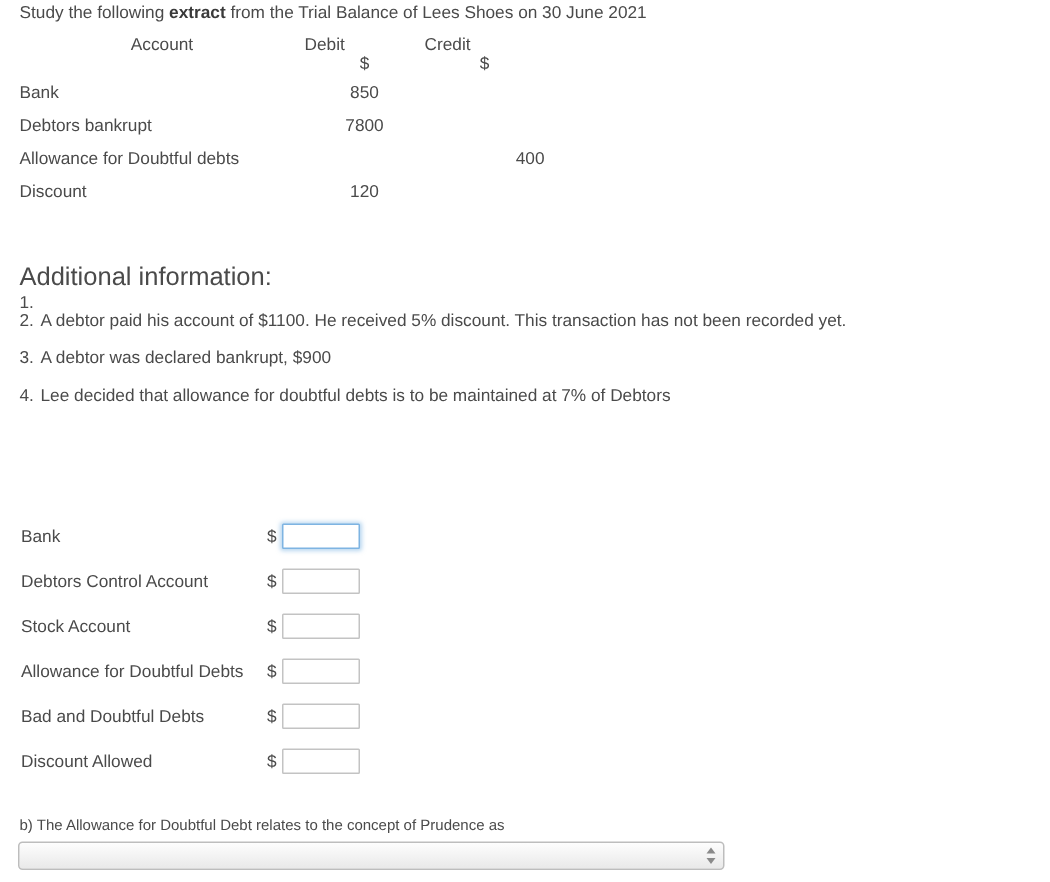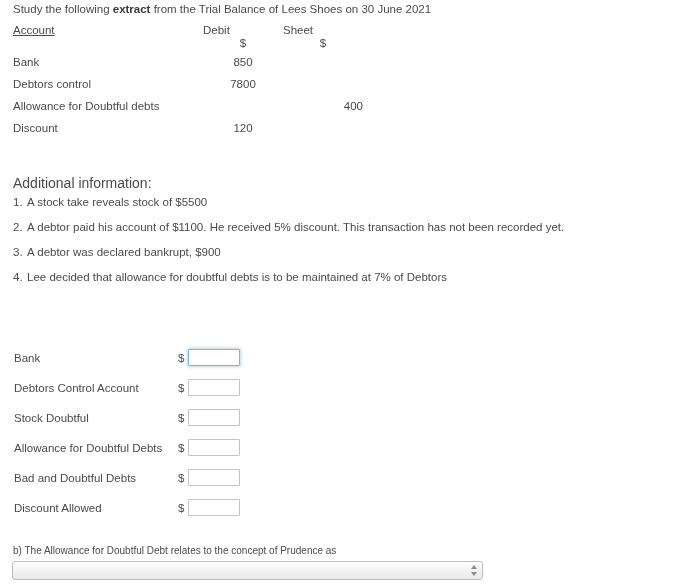--- a/index.html
+++ b/index.html
@@ -47,31 +47,31 @@
     padding: 0;
     font-weight: normal;
     font-size: 11.5px;
     color: #4a4a4a;
     vertical-align: bottom;
   }
   .tb .c-acct { width: 190px; text-align: left; }
   .tb .c-deb  { width: 80px; text-align: center; }
   .tb .c-cre  { width: 80px; text-align: right; }
   .tb .hdr-row td { text-align: left; padding-bottom: 1px; }
-  .tb .hdr-row td.c-acct { text-align: left; text-decoration: underline; }
+  .tb .hdr-row td.c-acct { text-align: center; }
   .tb .cur-row td { text-align: center; padding-bottom: 7px; }
   .tb .cur-row td.c-acct { text-align: left; }
   .tb .body-row td { padding-bottom: 10px; }
 
   
   .addl-title {
     position: absolute;
     left: 13px;
     top: 175px;
-    font-size: 14px;
+    font-size: 17px;
   }
   .addl-list {
     position: absolute;
     left: 13px;
     top: 196px;
     width: 660px;
   }
   .addl-item {
     position: relative;
     padding-left: 14px;
@@ -204,55 +204,54 @@
 
   <div class="intro">
     <span>Study the following </span><b>extract</b><span> from the Trial Balance of Lees Shoes on 30 June 2021</span>
   </div>
 
   <table class="tb">
     <tbody>
       <tr class="hdr-row">
         <td class="c-acct">Account</td>
         <td class="c-deb">Debit</td>
-        <td class="c-cre">Sheet</td>
+        <td class="c-cre">Credit</td>
       </tr>
       <tr class="cur-row">
         <td class="c-acct"></td>
         <td class="c-deb">$</td>
         <td class="c-cre">$</td>
       </tr>
       <tr class="body-row">
         <td class="c-acct">Bank</td>
         <td class="c-deb">850</td>
         <td class="c-cre"></td>
       </tr>
       <tr class="body-row">
-        <td class="c-acct">Debtors control</td>
+        <td class="c-acct">Debtors bankrupt</td>
         <td class="c-deb">7800</td>
         <td class="c-cre"></td>
       </tr>
       <tr class="body-row">
         <td class="c-acct">Allowance for Doubtful debts</td>
         <td class="c-deb"></td>
         <td class="c-cre">400</td>
       </tr>
       <tr class="body-row">
         <td class="c-acct">Discount</td>
         <td class="c-deb">120</td>
         <td class="c-cre"></td>
       </tr>
     </tbody>
   </table>
 
   <div class="addl-title">Additional information:</div>
   <div class="addl-list">
     <div class="addl-item">
       <span class="num">1.</span>
-      <span>A stock take reveals stock of $5500</span>
     </div>
     <div class="addl-item">
       <span class="num">2.</span>
       <span>A debtor paid his account of $1100.  He received 5% discount. This transaction has not been recorded yet.</span>
     </div>
     <div class="addl-item">
       <span class="num">3.</span>
       <span>A debtor was declared bankrupt, $900</span>
     </div>
     <div class="addl-item">
@@ -267,21 +266,21 @@
       <span class="ans-label">Bank</span>
       <span class="ans-dollar">$</span>
       <input class="ans-input focused" type="text" autofocus="" value="" style="">
     </div>
     <div class="ans-row">
       <span class="ans-label">Debtors Control Account</span>
       <span class="ans-dollar">$</span>
       <input class="ans-input" type="text" value="" style="">
     </div>
     <div class="ans-row">
-      <span class="ans-label">Stock Doubtful</span>
+      <span class="ans-label">Stock Account</span>
       <span class="ans-dollar">$</span>
       <input class="ans-input" type="text" value="" style="">
     </div>
     <div class="ans-row">
       <span class="ans-label">Allowance for Doubtful Debts</span>
       <span class="ans-dollar">$</span>
       <input class="ans-input" type="text" value="" style="">
     </div>
     <div class="ans-row">
       <span class="ans-label">Bad and Doubtful Debts</span>

